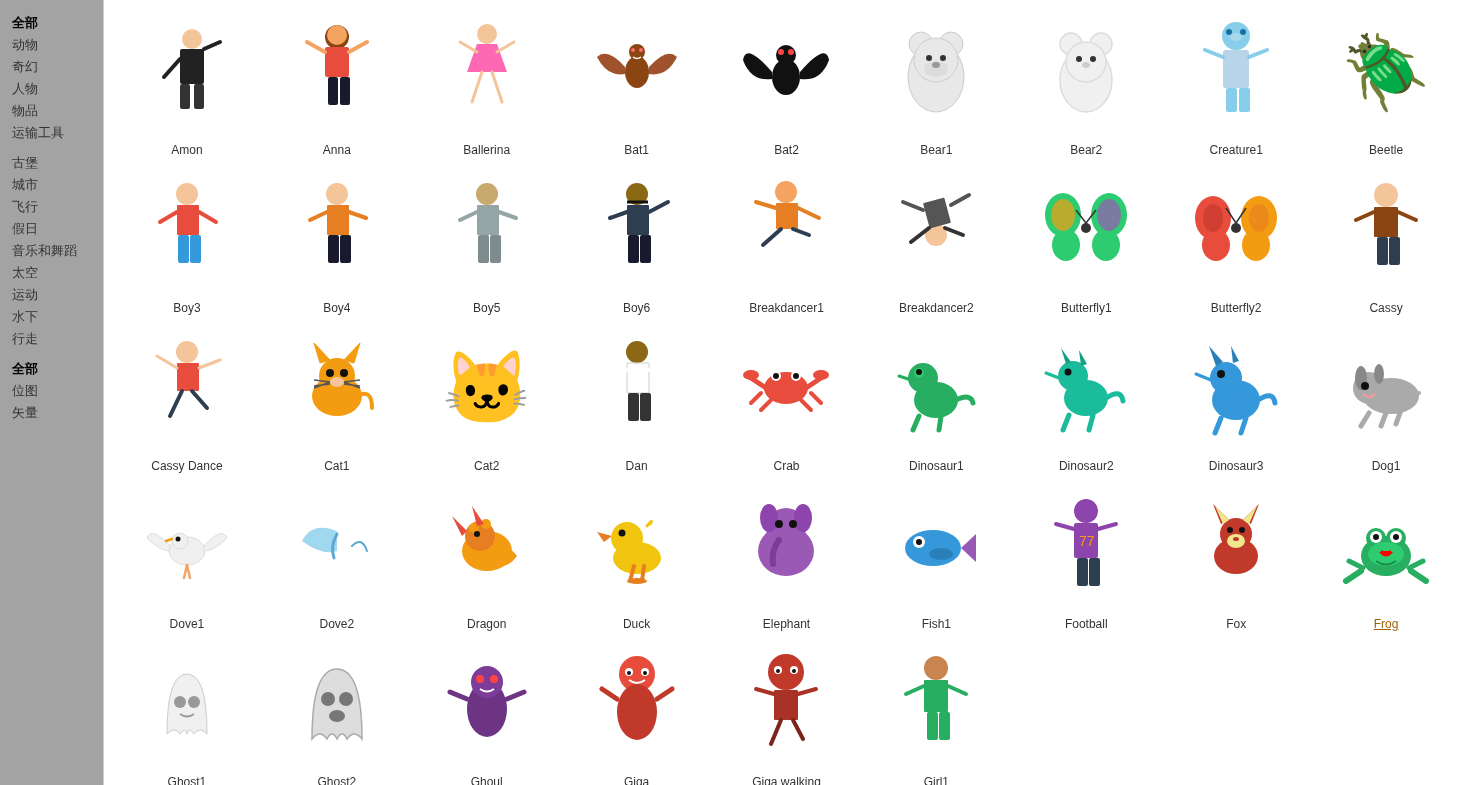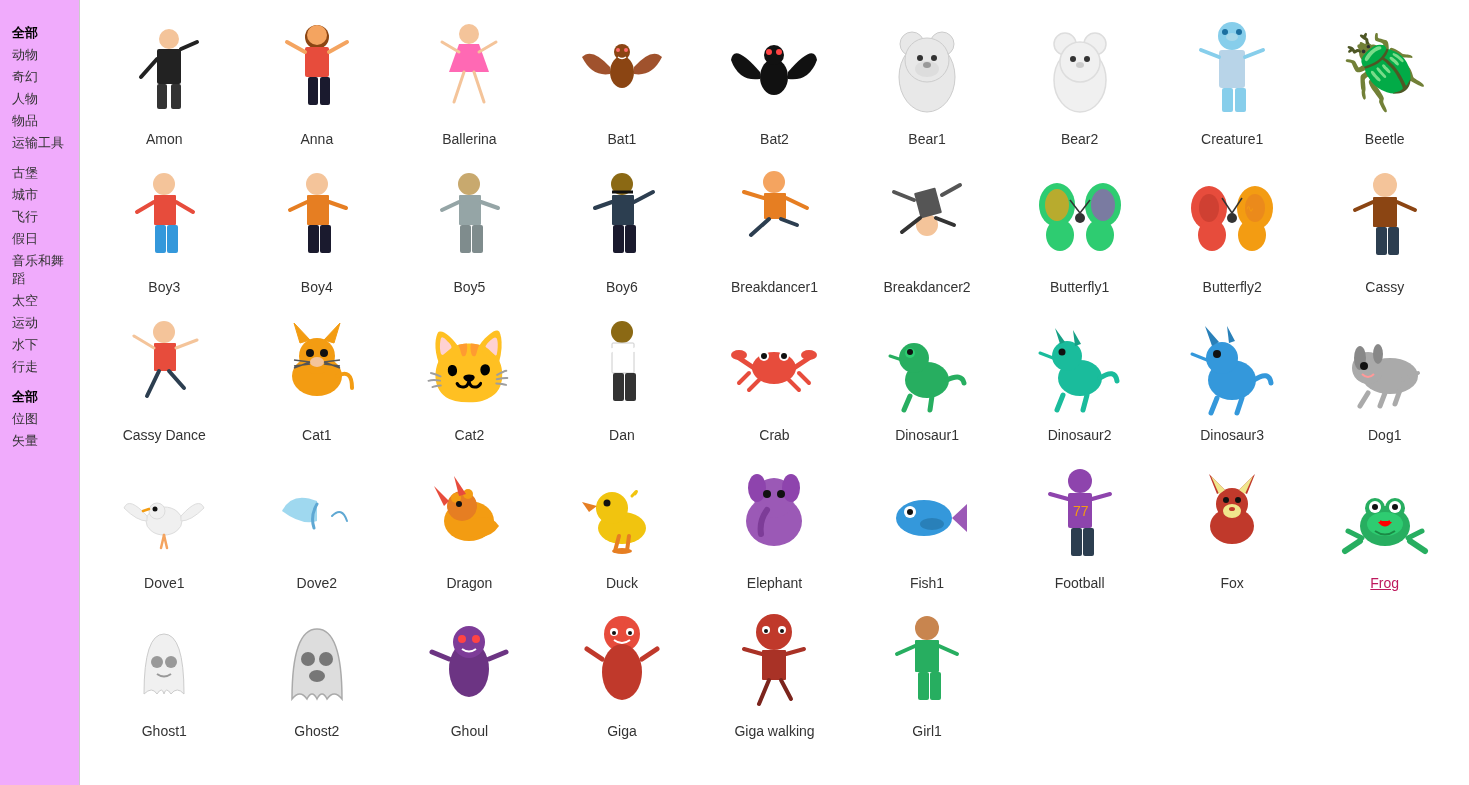--- a/index.html
+++ b/index.html
@@ -1,22 +1,22 @@
 <!DOCTYPE html>
 <html><head>
   <meta charset="utf-8">
   <style>
     * { box-sizing: border-box; margin: 0; padding: 0; }
     body { font-family: Arial, sans-serif; background: #f0f0f0; display: flex; height: 785px; overflow: hidden; }
     
     
     #sidebar {
-      width: 80px;
-      background: #f0abfc;
-      padding: 10px 8px;
+      width: 104px;
+      background: #a3a3a3;
+      padding: 0 8px;
       flex-shrink: 0;
       overflow-y: auto;
       border-right: 1px solid #ccc;
     }
     #sidebar h1 {
       font-size: 18px;
       font-weight: bold;
       color: #333;
       margin-bottom: 12px;
     }
@@ -65,26 +65,26 @@
       width: 120px;
       height: 110px;
       display: flex;
       align-items: center;
       justify-content: center;
       font-size: 60px;
       position: relative;
       overflow: hidden;
     }
     .character-name {
-      font-size: 14px;
+      font-size: 12px;
       color: #333;
       text-align: center;
-      margin-top: 4px;
-    }
-    .character-name.blue { color: #be185d; text-decoration: underline; }
+      margin-top: 16px;
+    }
+    .character-name.blue { color: #a16207; text-decoration: underline; }
   </style>
 </head>
 <body>
 
 <div id="sidebar">
   <h1></h1>
 
   <div>
     <div class="sidebar-section-title"></div>
     <span class="sidebar-item active">全部</span>

